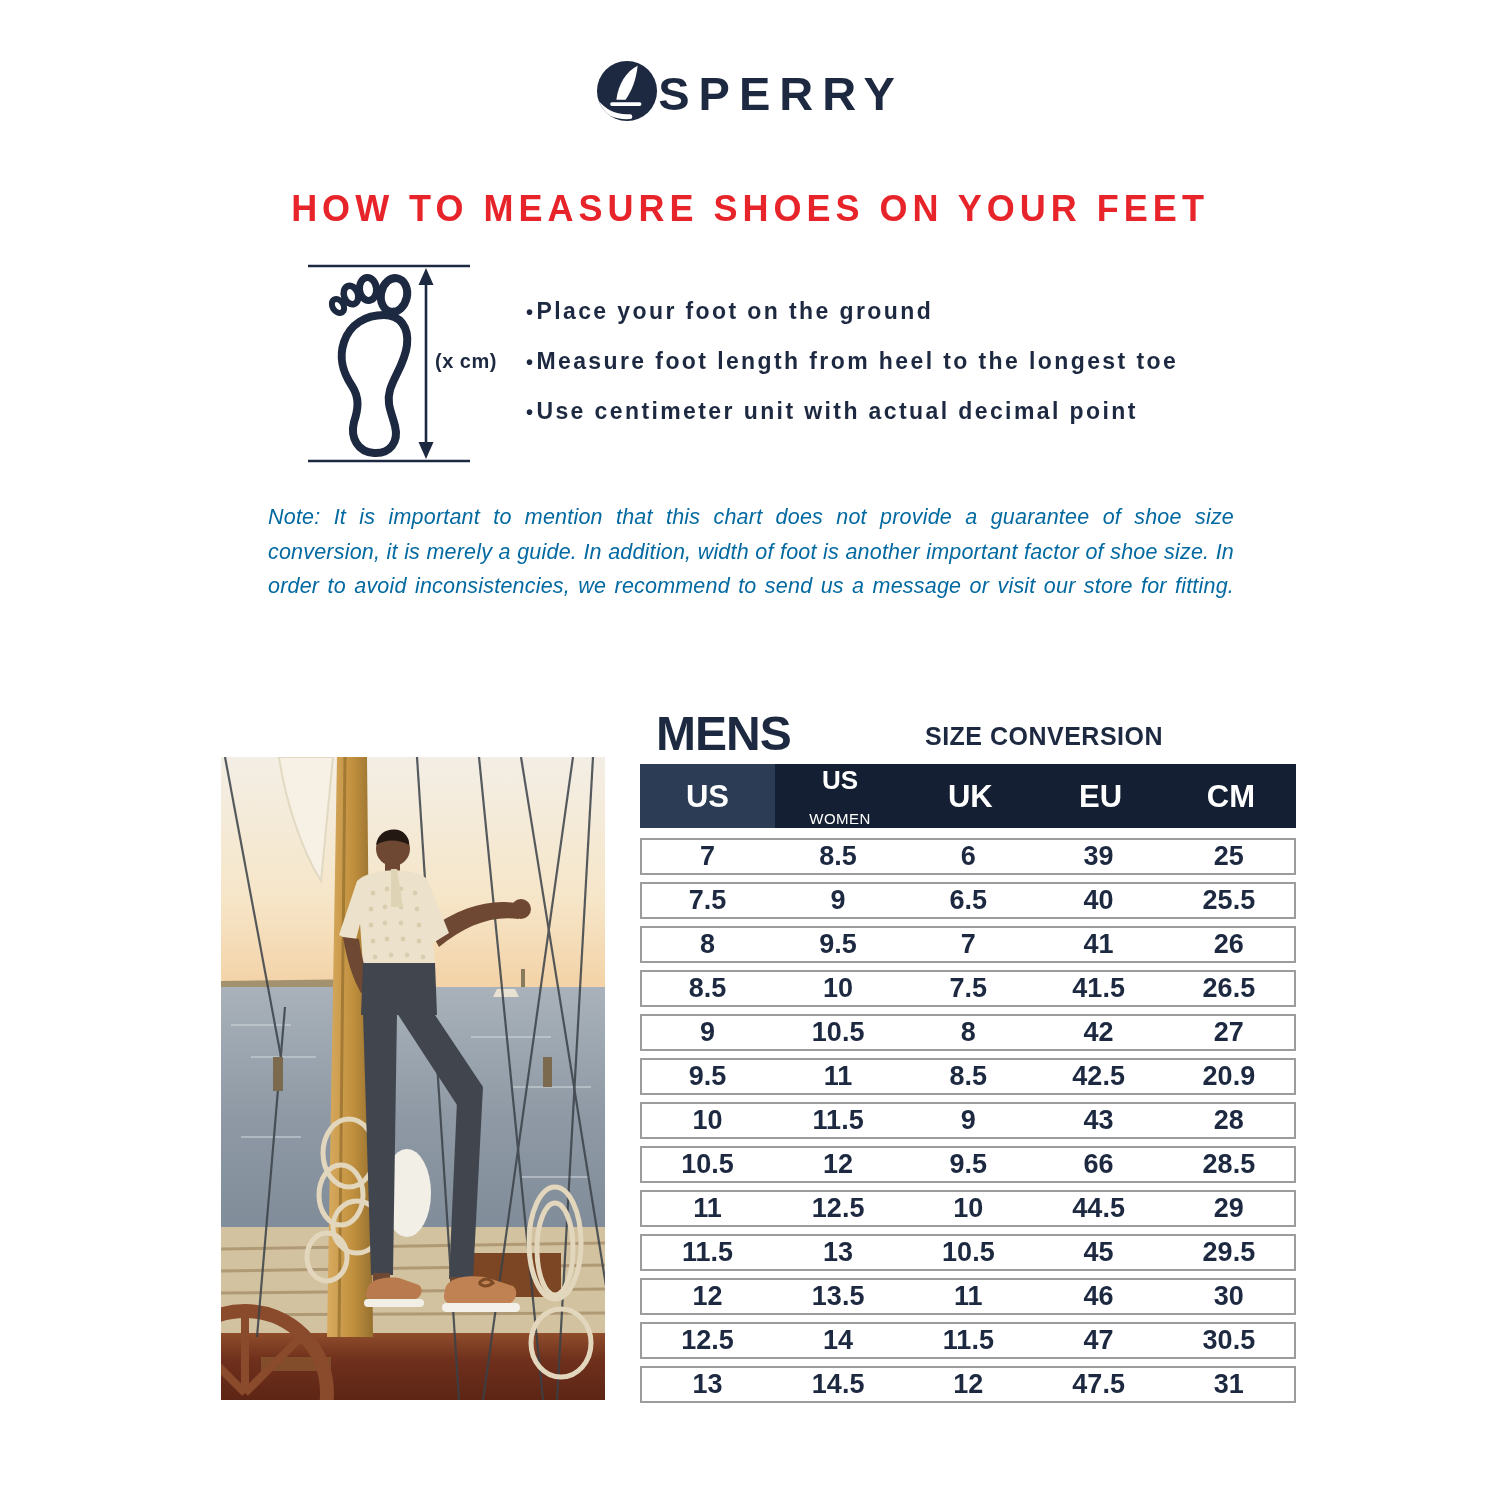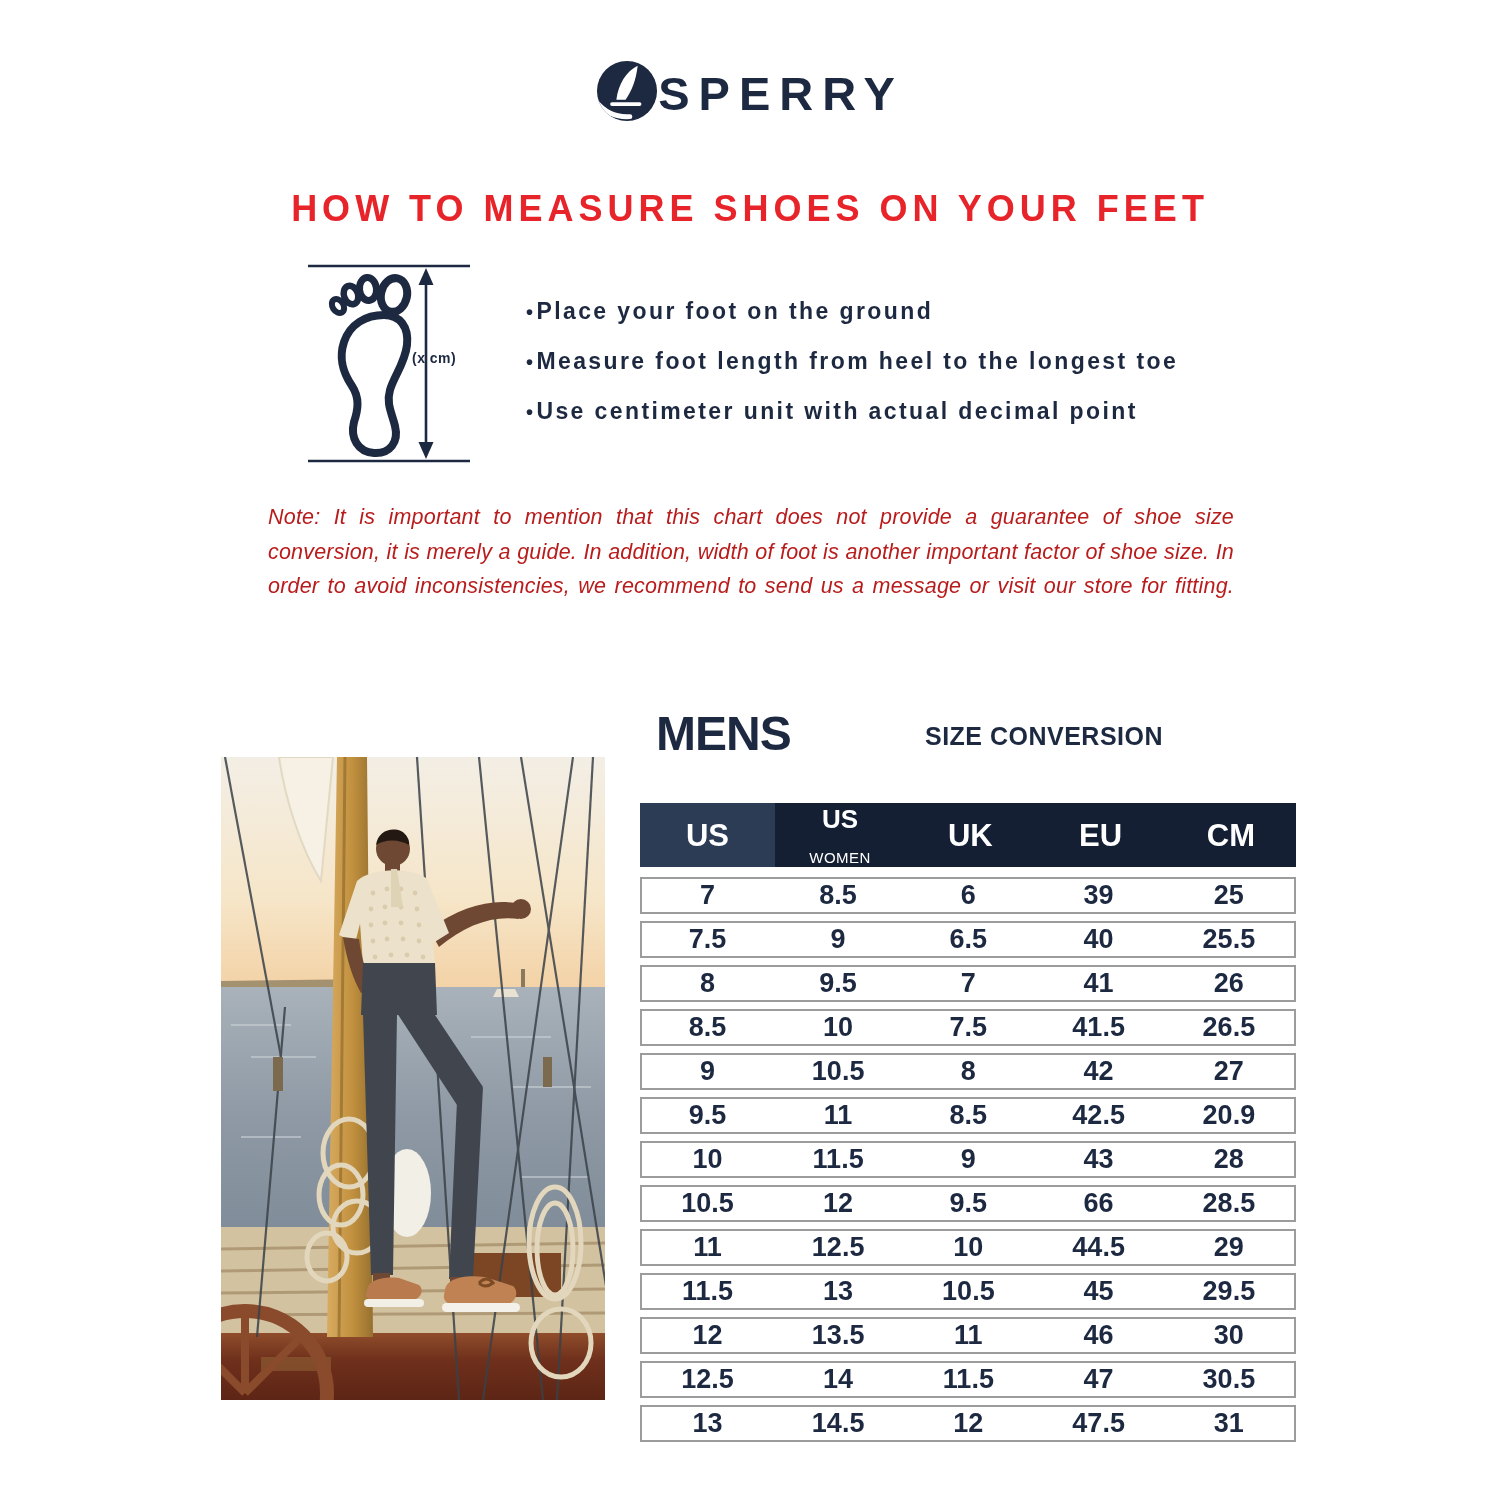--- a/index.html
+++ b/index.html
@@ -10,34 +10,34 @@
   
   .brand{position:absolute;top:60px;left:0;width:1500px;display:flex;align-items:center;justify-content:center;}
   .brand .logo-svg{width:62px;height:62px;display:block;}
   .brand-name{font-size:47px;font-weight:700;letter-spacing:9px;color:#1d2940;line-height:1;padding-top:4px;}
   
   .title{position:absolute;top:188px;left:0;width:1500px;text-align:center;margin:0;
     font-size:36px;font-weight:700;letter-spacing:5px;color:#e8242b;}
   
   .diagram{position:absolute;left:306px;top:258px;width:172px;height:210px;}
   .diagram svg{display:block;width:100%;height:100%;}
-  .measure-label{position:absolute;left:106px;top:92px;font-size:14px;font-weight:700;color:#1d2940;letter-spacing:0.5px;white-space:nowrap;}
+  .measure-label{position:absolute;left:129px;top:92px;font-size:20px;font-weight:700;color:#1d2940;letter-spacing:0.5px;white-space:nowrap;}
   
   .instructions{position:absolute;left:526px;top:297px;width:700px;}
   .bullet-line{display:flex;align-items:baseline;font-size:23px;font-weight:700;letter-spacing:2.4px;color:#1d2940;margin-bottom:21px;line-height:28px;}
   .bullet-line .dot{font-size:20px;margin-right:1px;}
   
   .note{position:absolute;left:268px;top:500px;width:966px;margin:0;
-    font-size:21.5px;font-style:italic;line-height:34.6px;color:#b91c1c;
+    font-size:21.5px;font-style:italic;line-height:34.6px;color:#0369a1;
     text-align:justify;text-align-last:justify;letter-spacing:0.2px;}
   
   .section-gender{position:absolute;left:640px;top:692px;margin:16px;font-size:48px;font-weight:700;letter-spacing:-1px;color:#1d2940;line-height:1.1;}
   .section-subtitle{position:absolute;left:784px;top:722px;width:520px;text-align:center;font-size:25px;font-weight:700;letter-spacing:0.5px;color:#1d2940;}
   
-  .size-table{position:absolute;left:640px;top:803px;width:656px;}
+  .size-table{position:absolute;left:640px;top:764px;width:656px;}
   .thead{display:flex;height:64px;}
   .th{flex:1;display:flex;flex-direction:column;align-items:center;justify-content:center;background:#141f33;color:#ffffff;font-weight:700;font-size:31px;line-height:1;}
   .th-first{flex:0 0 135px;background:#2c3c55;}
   .th .main-sm{font-size:26px;}
   .th .sub{font-size:15px;font-weight:400;letter-spacing:0.5px;margin-top:18px;}
   .tbody{margin-top:10px;}
   .trow{box-sizing:border-box;display:flex;align-items:center;height:37px;border:2px solid #9c9c9c;background:#ffffff;margin-bottom:7px;}
   .td{flex:1;text-align:center;font-size:27px;font-weight:700;color:#1d2940;line-height:33px;}
   .td-first{flex:0 0 131px;}
   

